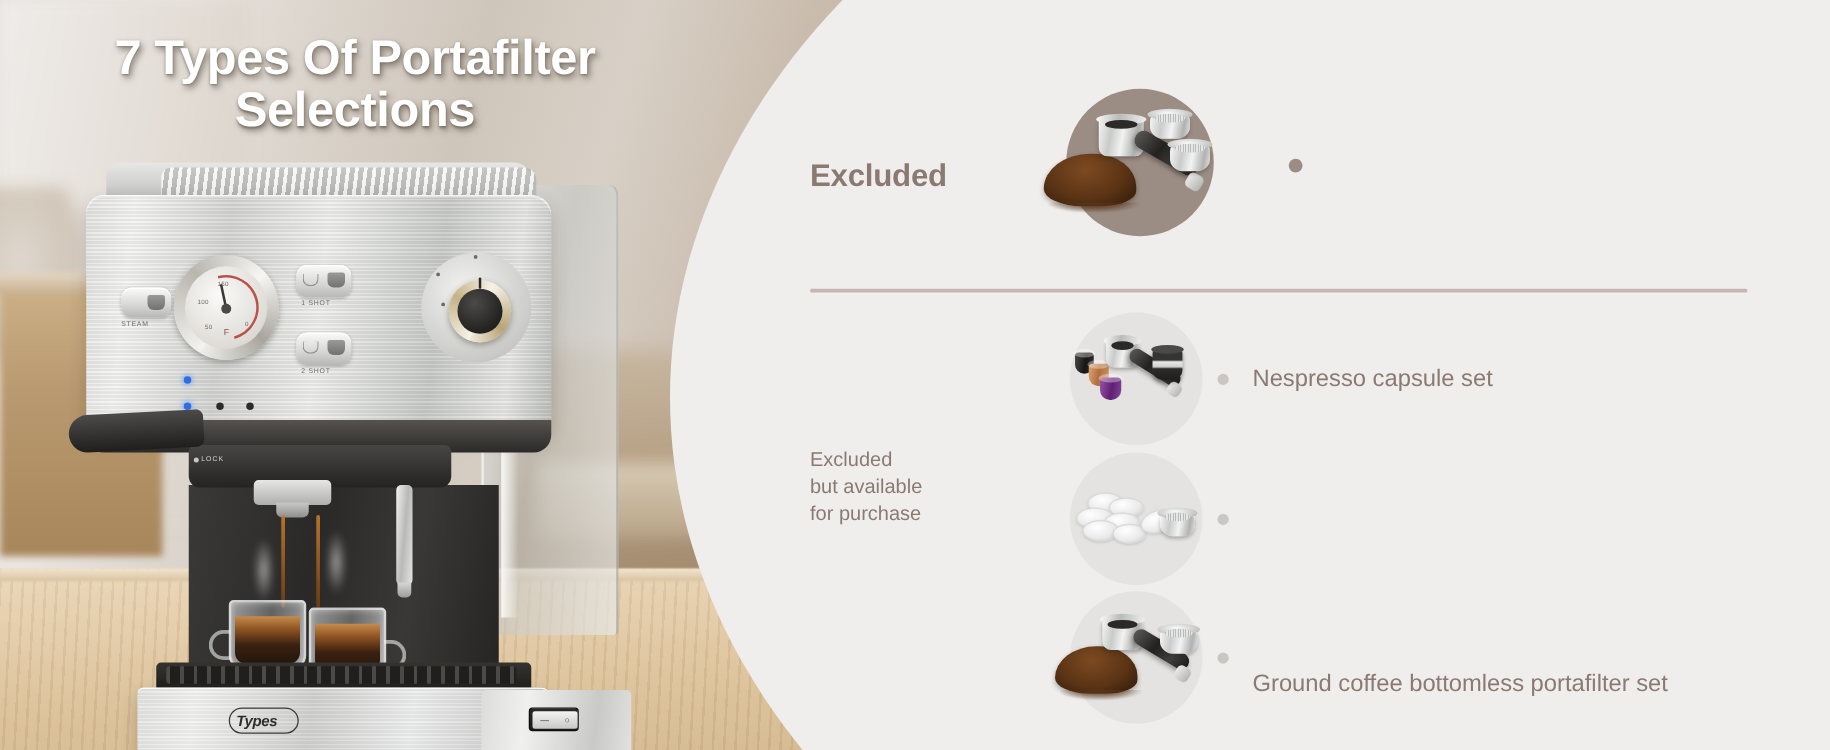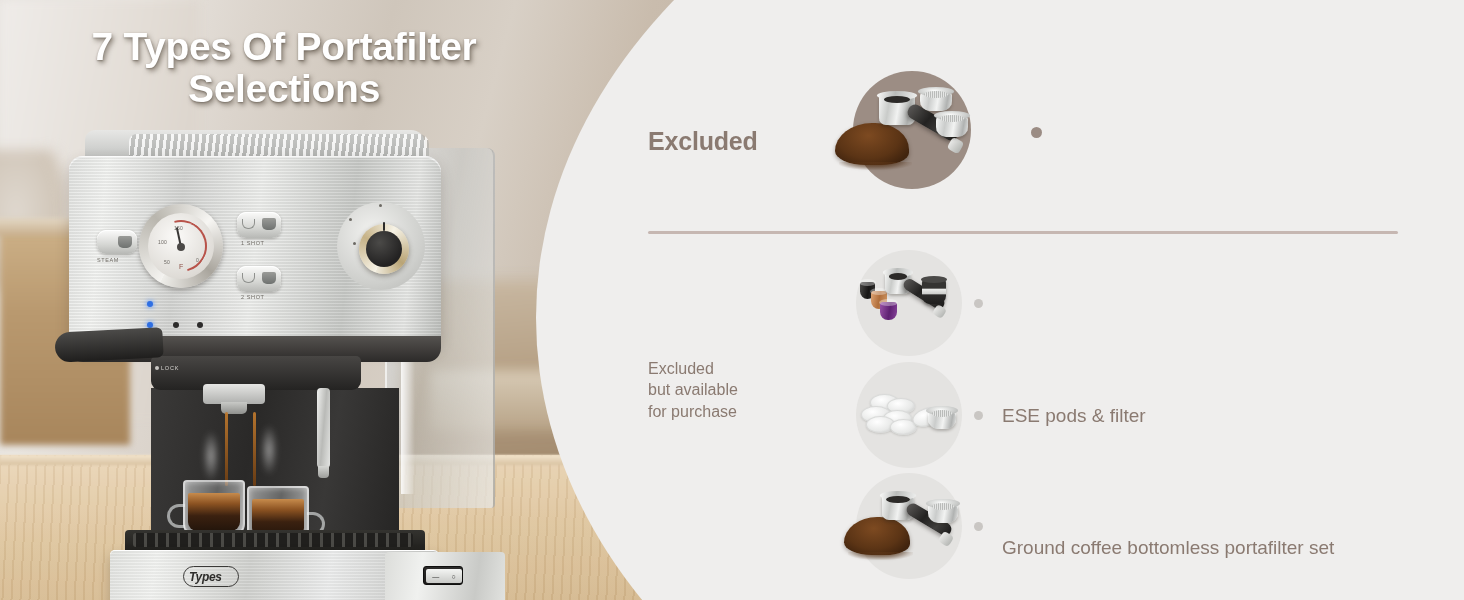--- a/index.html
+++ b/index.html
@@ -661,38 +661,38 @@
           <div class="inner"></div>
         </div>
         <div class="pf-handle" style="left:45px; top:38px; width:46px; height:12px; transform:rotate(32deg);"></div>
         <div class="pf-handle-tip" style="left:78px; top:56px; width:11px; height:11px; transform:rotate(32deg);"></div>
         <div class="adapter" style="left:66px; top:29px; width:24px; height:25px;">
             <div class="atop"></div>
           </div>
       </div>
     </div>
     <div class="bullet sm b2"></div>
+    <div class="item-text small t2">Nespresso capsule set</div>
 
     <div class="icon-circle r3">
       <div class="icon-art">
         <div class="pod" style="left:14px; top:32px; width:29px; height:17px;"></div>
         <div class="pod" style="left:31px; top:36px; width:28px; height:16px;"></div>
         <div class="pod" style="left:5px; top:44px; width:30px; height:17px;"></div>
         <div class="pod" style="left:27px; top:48px; width:29px; height:17px;"></div>
         <div class="pod" style="left:10px; top:54px; width:29px; height:17px;"></div>
         <div class="pod" style="left:34px; top:57px; width:27px; height:16px;"></div>
         <div class="pod" style="left:56px; top:46px; width:30px; height:18px; transform:rotate(-18deg);"></div>
         <div class="basket-loose" style="left:72px; top:48px; width:28px; height:19px;">
           <div class="lrim"></div>
           <div class="lmesh"></div>
         </div>
       </div>
     </div>
     <div class="bullet sm b3"></div>
-    <div class="item-text small t3">ESE pods &amp; filter</div>
 
     <div class="icon-circle r4">
       <div class="icon-art">
         <div class="grounds" style="left:-12px; top:44px; width:66px; height:38px;"></div>
         <div class="pf-basket" style="left:26px; top:22px; width:32px; height:25px;">
           <div class="rim"></div>
           <div class="inner"></div>
         </div>
         <div class="pf-handle" style="left:48px; top:40px; width:50px; height:13px; transform:rotate(31deg);"></div>
         <div class="pf-handle-tip" style="left:84px; top:60px; width:12px; height:12px; transform:rotate(31deg);"></div>

